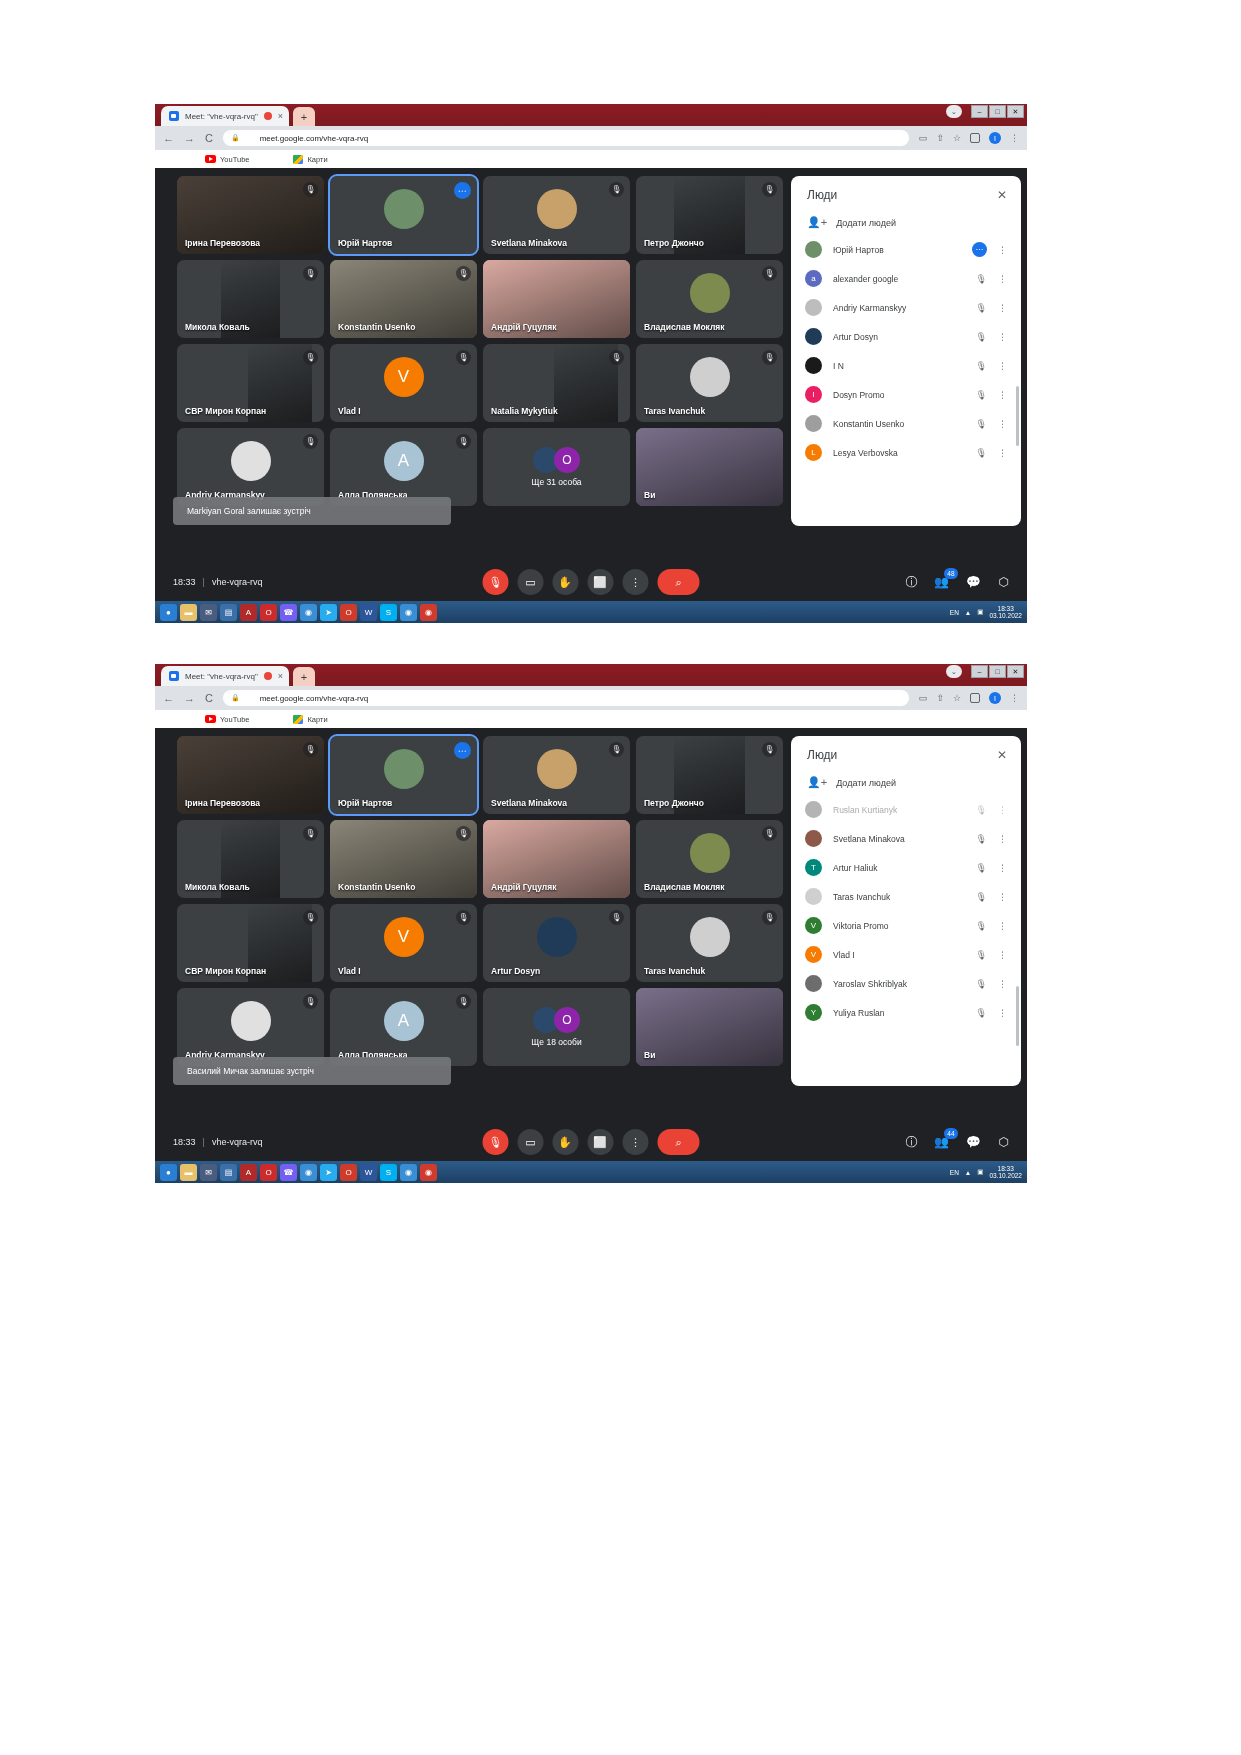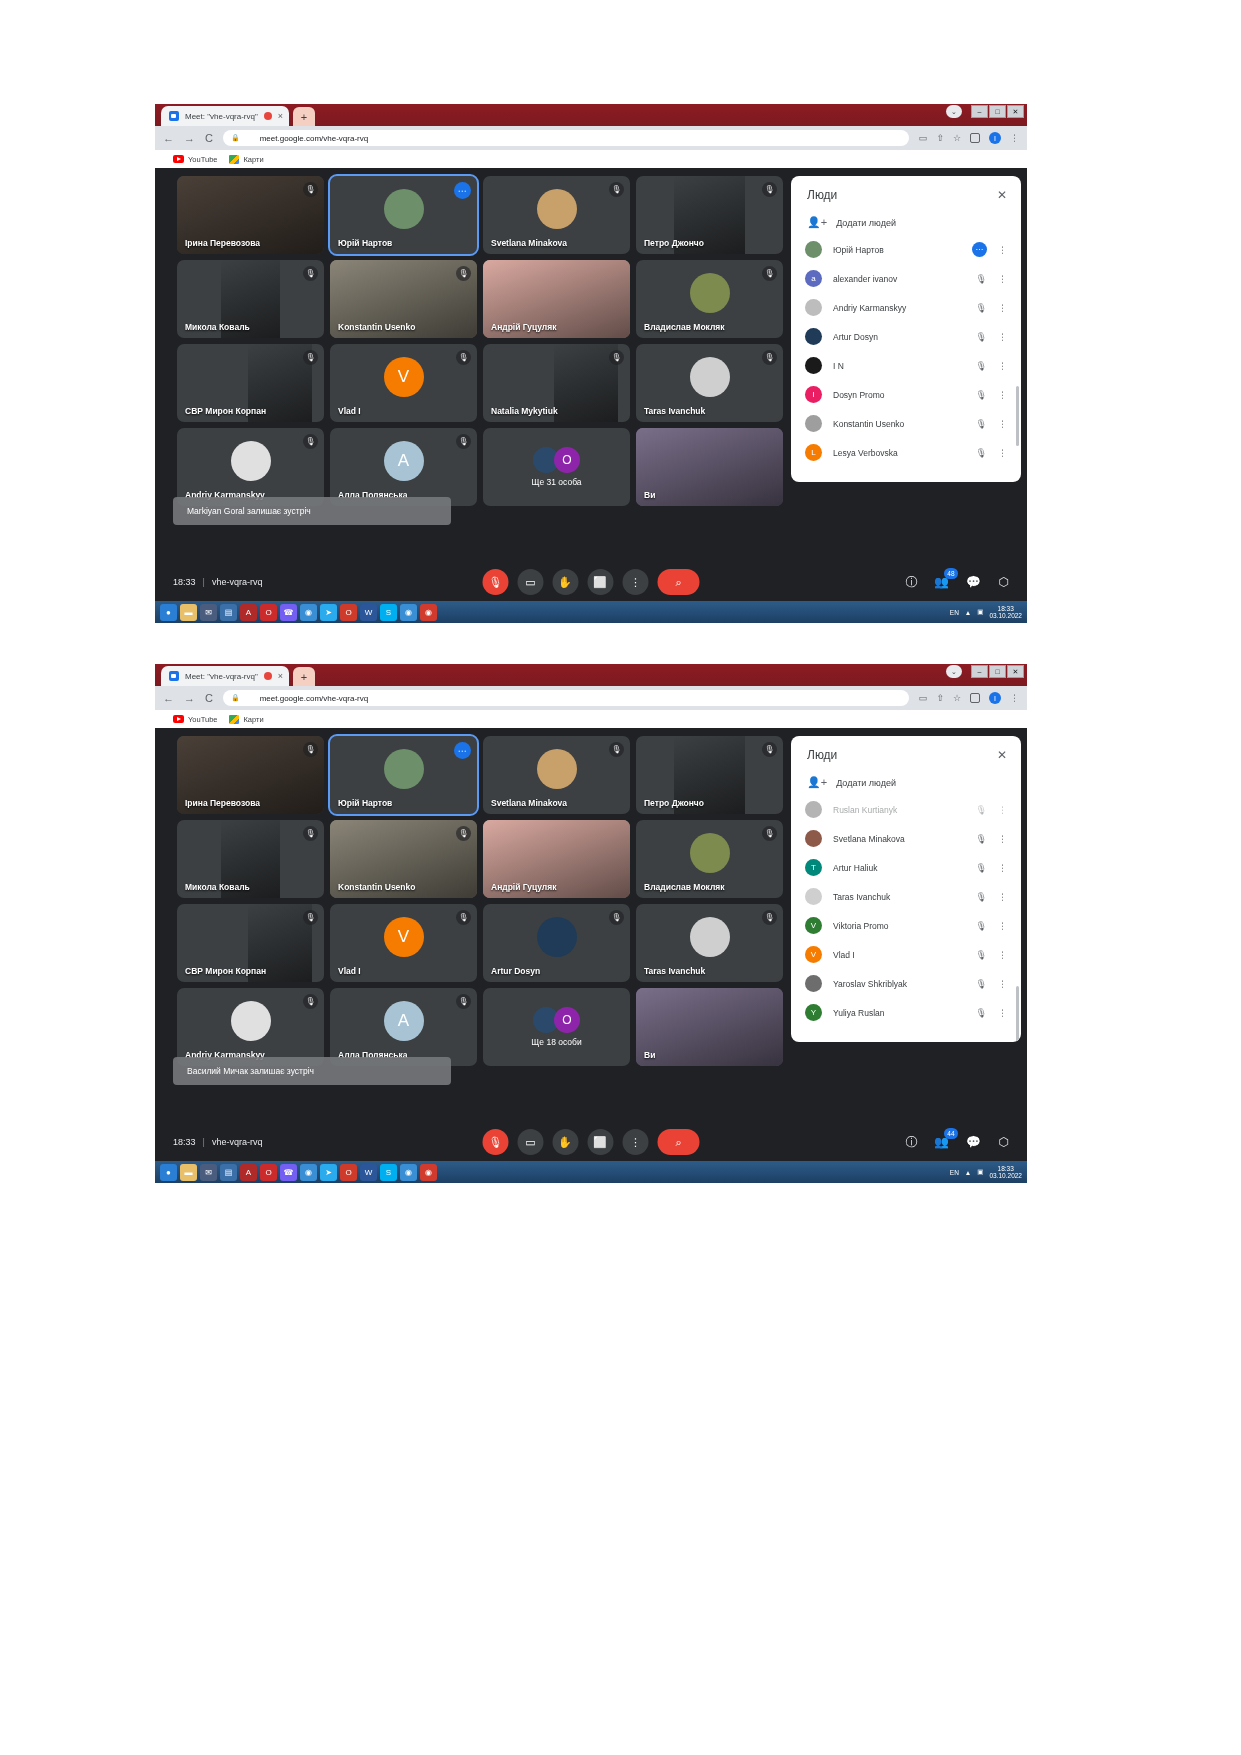--- a/index.html
+++ b/index.html
@@ -82,21 +82,21 @@
     display: flex; align-items: center; justify-content: center;
   }
   .sq-ico {
     width: 10px; height: 10px; border: 1.4px solid #5f6368; border-radius: 2px;
   }
 
   .bookmarks {
     height: 18px; background: #fff; display: flex; align-items: center;
     gap: 12px; padding: 0 18px; font-size: 7.5px; color: #3c4043;
   }
-  .bm { display: flex; align-items: center; gap: 4px; }
+  .bm { display: flex; align-items: center; gap: 4px; margin-left: 32px; }
   .bm-yt {
     width: 11px; height: 8px; background: #ff0000; border-radius: 2px;
     position: relative;
   }
   .bm-yt::after {
     content: ""; position: absolute; left: 4px; top: 2px;
     border-left: 4px solid #fff;
     border-top: 2px solid transparent; border-bottom: 2px solid transparent;
   }
   .bm-maps {
@@ -169,21 +169,21 @@
     position: absolute; left: 18px; bottom: 38px;
     background: rgba(120,122,125,.88); color: #fff;
     font-size: 8.5px; padding: 9px 14px; border-radius: 4px;
     min-width: 278px; z-index: 20;
   }
 
   
   .panel {
     width: 230px; background: #fff; border-radius: 8px;
     padding: 10px 0 0 0; position: relative; overflow: hidden;
-    height: 306px;
+    height: 350px;
   }
   .panel-head {
     display: flex; align-items: center; padding: 2px 14px 0 16px;
   }
   .panel-title { font-size: 12px; color: #3c4043; }
   .panel-close { margin-left: auto; font-size: 12px; color: #5f6368; }
   .add-people {
     display: flex; align-items: center; gap: 9px;
     padding: 14px 16px 6px 16px; font-size: 9px; color: #3c4043;
   }
@@ -410,21 +410,21 @@
         </div>
         <div class="plist" id="plist1">
             <div class="prow">
               <div class="pav" style="background: rgb(109, 143, 106);"></div>
               <div class="pname">Юрій Нартов</div>
               <div class="pdots-blue">⋯</div>
               <div class="pdots">⋮</div>
             </div>
             <div class="prow">
               <div class="pav" style="background: rgb(92, 107, 192);">a</div>
-              <div class="pname">alexander ivanov</div>
+              <div class="pname">alexander google</div>
               <div class="pmic">🎙</div>
               <div class="pdots">⋮</div>
             </div>
             <div class="prow">
               <div class="pav" style="background: rgb(189, 189, 189);"></div>
               <div class="pname">Andriy Karmanskyy</div>
               <div class="pmic">🎙</div>
               <div class="pdots">⋮</div>
             </div>
             <div class="prow">

